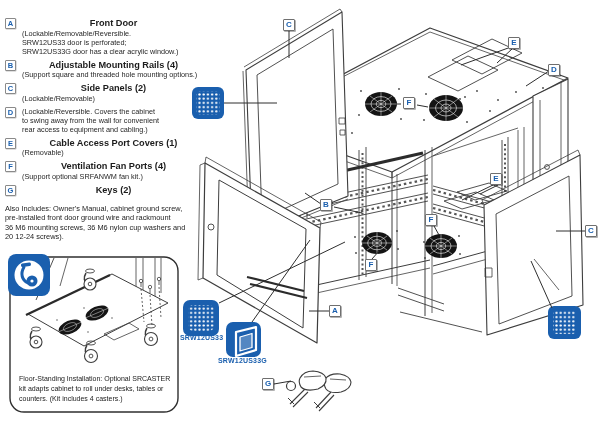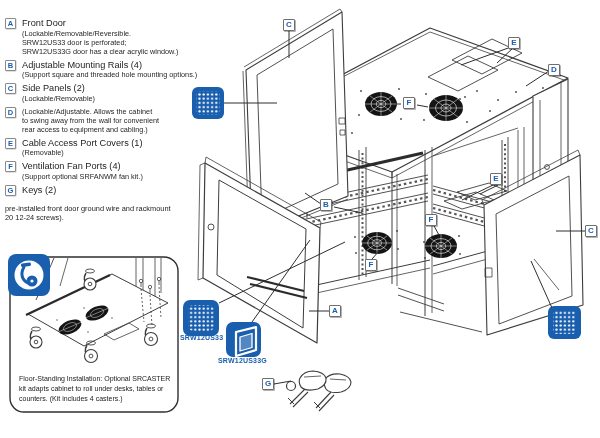--- a/index.html
+++ b/index.html
@@ -5,21 +5,21 @@
   html,body{margin:0;padding:0;background:#ffffff;}
   .stage{position:relative;width:600px;height:438px;background:#ffffff;overflow:hidden;
          font-family:"Liberation Sans",sans-serif;color:#222;}
   svg{position:absolute;left:0;top:0;}
   
   .legend{position:absolute;left:5px;top:18px;width:200px;}
   .legend-item{position:relative;padding-left:17px;margin-bottom:4px;}
   .letter-badge{position:absolute;left:0;top:0;width:11px;height:11px;background:#fff;
     border:1px solid #8a8a8a;box-sizing:border-box;color:#1a5fae;font-size:7.5px;font-weight:bold;
     line-height:9px;text-align:center;border-radius:1px;box-shadow:0.5px 0.5px 0 rgba(0,0,0,.25);}
-  .item-title{font-size:9.2px;font-weight:normal;color:#1c1c1c;line-height:10.5px;}
+  .item-title{font-size:9.2px;font-weight:bold;color:#1c1c1c;line-height:10.5px;text-align:center;}
   .item-detail{font-size:7.3px;color:#272727;line-height:9px;}
   .also-para{position:absolute;left:5px;top:204px;width:200px;font-size:7.4px;line-height:9.3px;color:#1c1c1c;}
   .caster-note{position:absolute;left:19px;top:374px;width:155px;font-size:7px;line-height:9.9px;color:#1a1a1a;}
   
   .callout{position:absolute;width:12px;height:12px;background:#fff;border:1px solid #6f6f6f;
     box-sizing:border-box;color:#1a5fae;font-size:8px;font-weight:bold;line-height:10px;text-align:center;
     border-radius:1px;box-shadow:1px 1px 0 rgba(0,0,0,.3);}
   .model-label{position:absolute;font-size:7px;font-weight:bold;color:#1a5fae;letter-spacing:.2px;}
 </style>
 </head>
@@ -365,42 +365,44 @@
       <div class="item-title">Adjustable Mounting Rails (4)</div>
       <div class="item-detail">(Support square and threaded hole mounting options.)</div>
     </div>
     <div class="legend-item">
       <span class="letter-badge">C</span>
       <div class="item-title">Side Panels (2)</div>
       <div class="item-detail">(Lockable/Removable)</div>
     </div>
     <div class="legend-item">
       <span class="letter-badge">D</span>
-      <div class="item-detail">(Lockable/Adjustable. Allows the cabinet</div>
+      <div class="item-detail">(Lockable/Reversible. Covers the cabinet</div>
       <div class="item-detail">to swing away from the wall for convenient</div>
       <div class="item-detail">rear access to equipment and cabling.)</div>
     </div>
     <div class="legend-item">
       <span class="letter-badge">E</span>
       <div class="item-title">Cable Access Port Covers (1)</div>
       <div class="item-detail">(Removable)</div>
     </div>
     <div class="legend-item">
       <span class="letter-badge">F</span>
       <div class="item-title">Ventilation Fan Ports (4)</div>
       <div class="item-detail">(Support optional SRFANWM fan kit.)</div>
     </div>
     <div class="legend-item">
       <span class="letter-badge">G</span>
       <div class="item-title">Keys (2)</div>
     </div>
   </div>
 
   <div class="also-para">
+    <div>Also Includes: Owner's Manual, cabinet ground screw,</div>
     <div>pre-installed front door ground wire and rackmount</div>
+    <div>36 M6 mounting screws, 36 M6 nylon cup washers and</div>
     <div>20 12-24 screws).</div>
   </div>
 
   <div class="caster-note">
     <div>Floor-Standing Installation: Optional SRCASTER</div>
     <div>kit adapts cabinet to roll under desks, tables or</div>
     <div>counters. (Kit includes 4 casters.)</div>
   </div>
 
   <div class="model-label" style="left:180px;top:334px;">SRW12US33</div>

